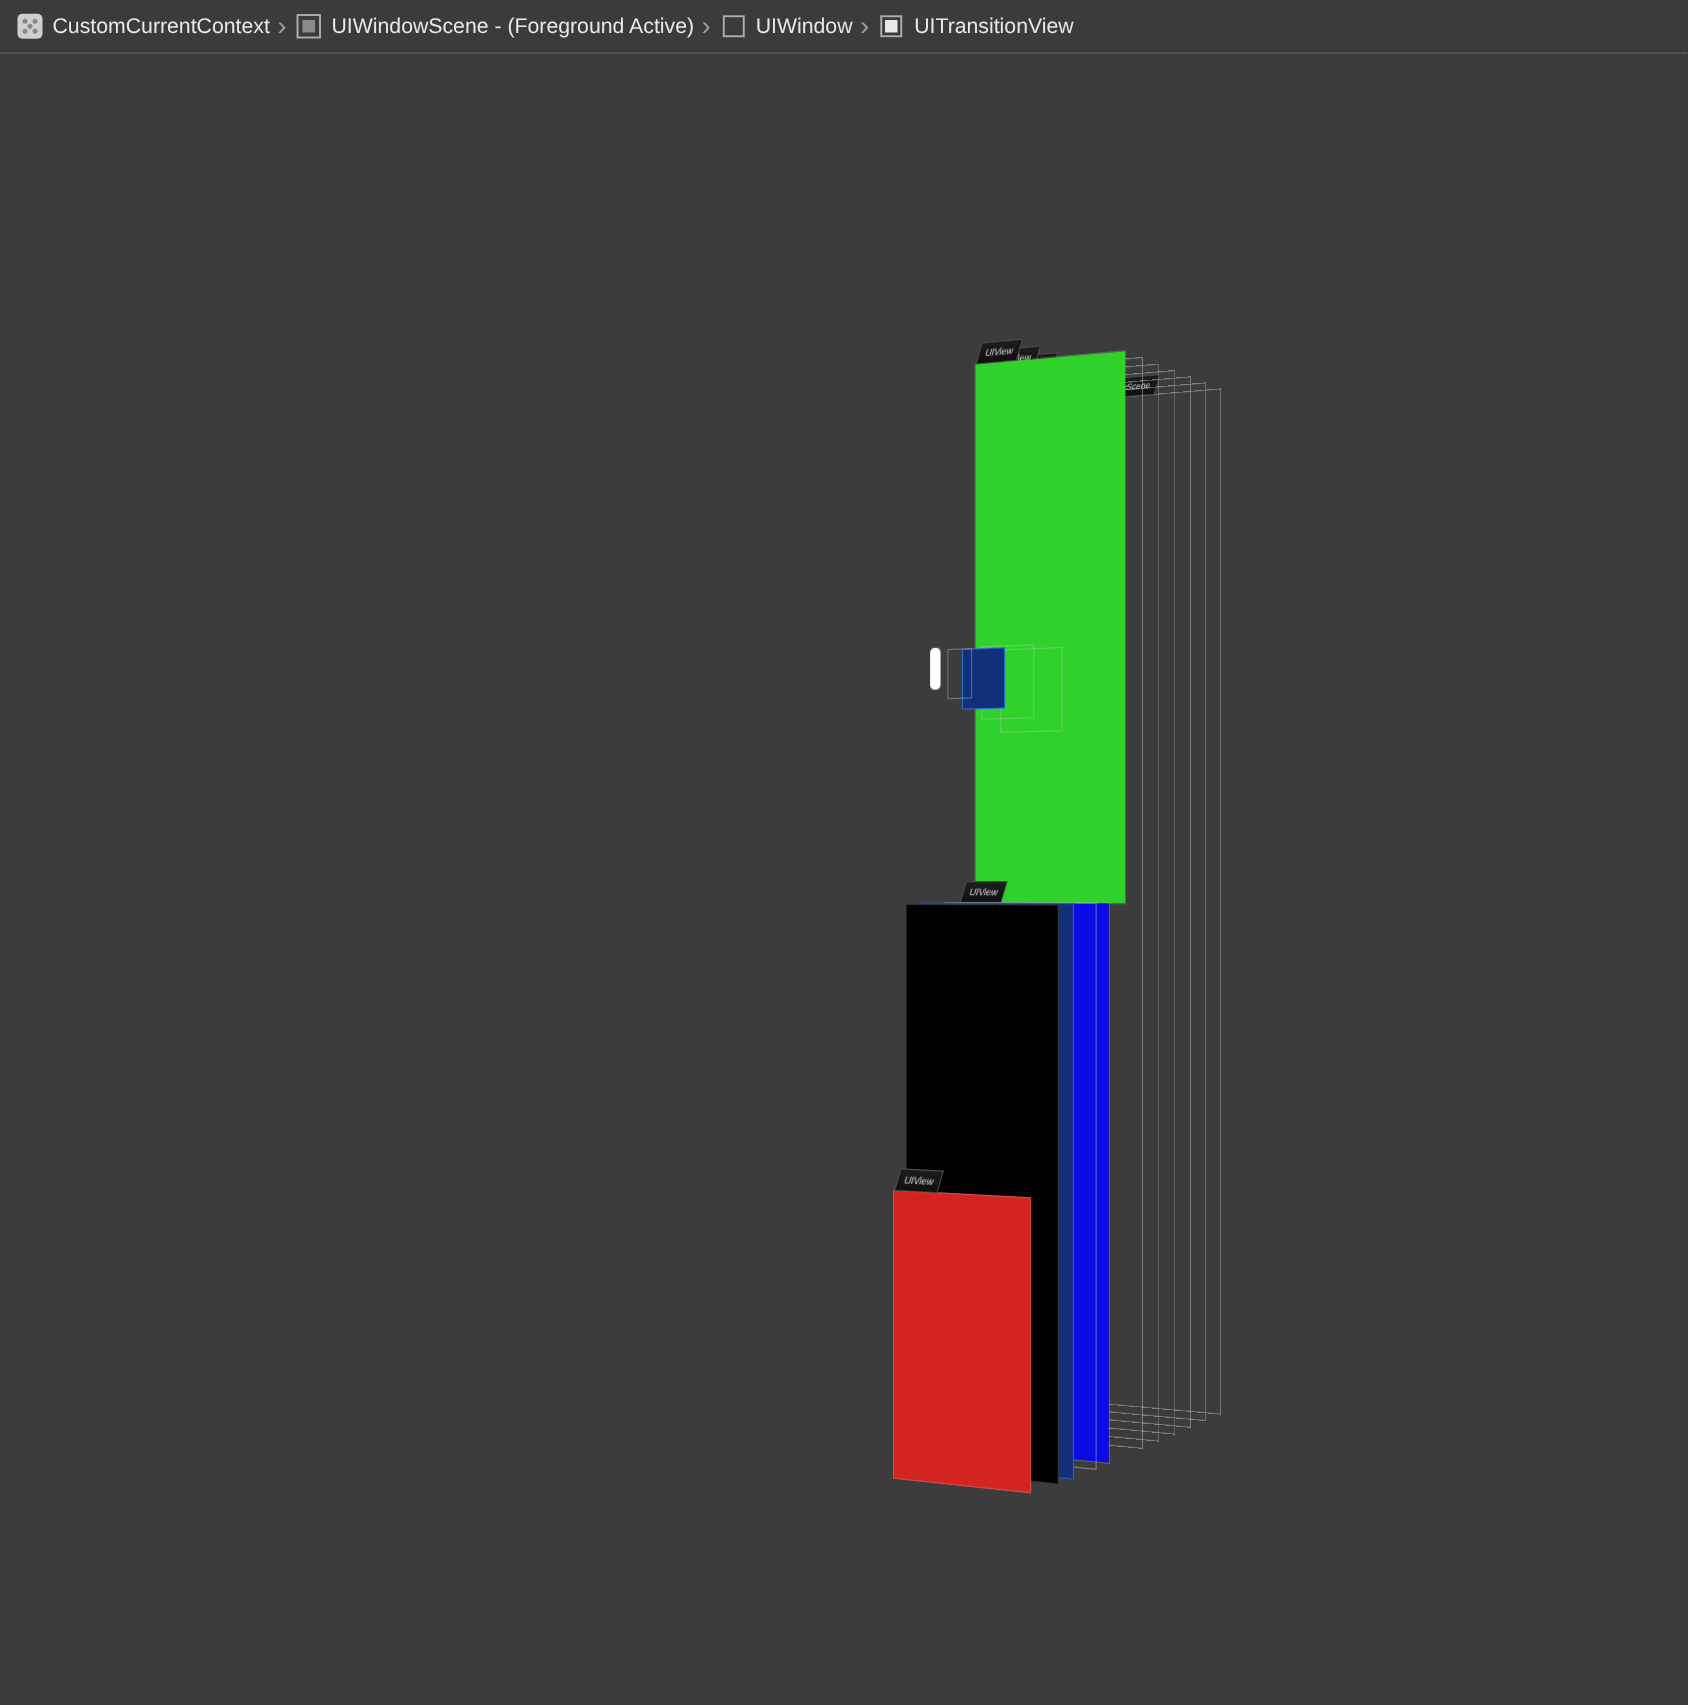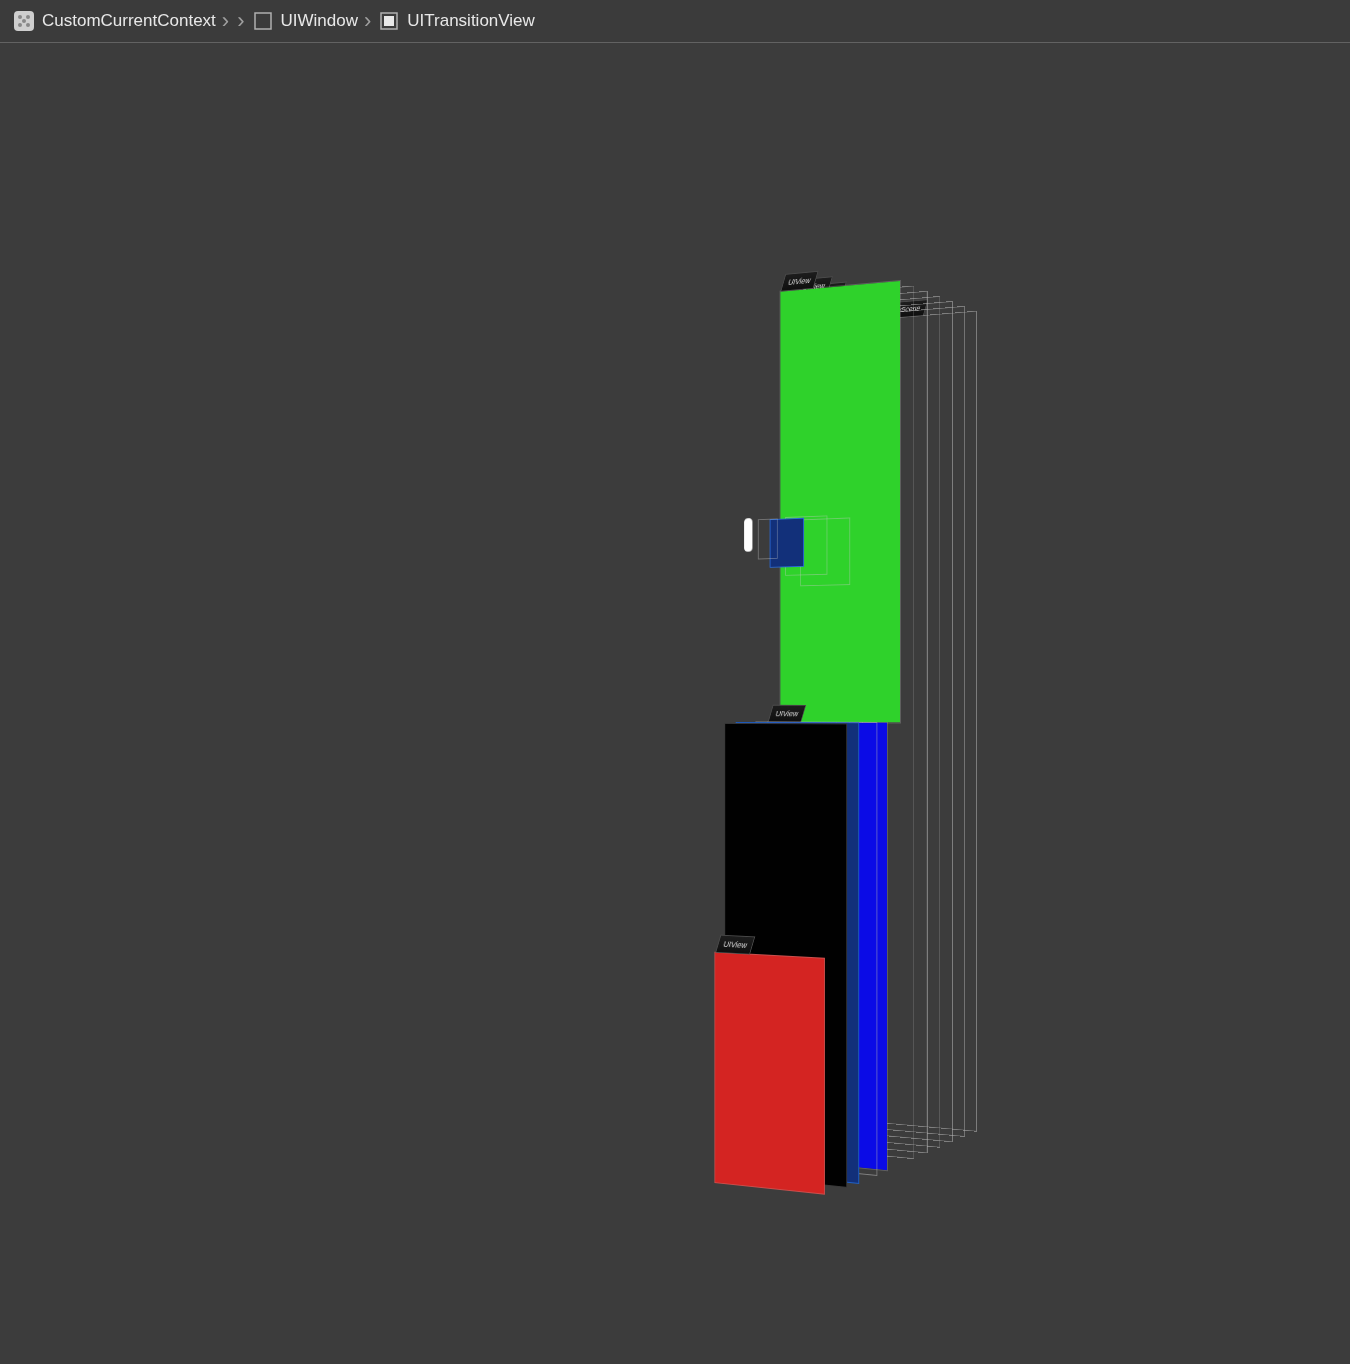--- a/index.html
+++ b/index.html
@@ -98,20 +98,29 @@
           <circle cx="8" cy="8" r="2" fill="#888"></circle>
           <circle cx="16" cy="8" r="2" fill="#888"></circle>
           <circle cx="8" cy="16" r="2" fill="#888"></circle>
           <circle cx="16" cy="16" r="2" fill="#888"></circle>
           <circle cx="12" cy="12" r="2" fill="#888"></circle>
         </svg>
       </span>
       <span>CustomCurrentContext</span>
     </span>
     <span class="chevron" style="font-size: 22px;">›</span>
+    <span class="crumb">
+      <span class="crumb-icon">
+        <svg width="22" height="22">
+          <rect x="2" y="2" width="18" height="18" fill="none" stroke="#b0b0b0" stroke-width="1.5"></rect>
+          <rect x="6" y="6" width="10" height="10" fill="#8a8a8a"></rect>
+        </svg>
+      </span>
+      <span>UIWindowScene - (Foreground Active)</span>
+    </span>
     <span class="chevron" style="font-size: 22px;">›</span>
     <span class="crumb">
       <span class="crumb-icon">
         <svg width="22" height="22">
           <rect x="3" y="3" width="16" height="16" fill="none" stroke="#b0b0b0" stroke-width="1.5"></rect>
         </svg>
       </span>
       <span>UIWindow</span>
     </span>
     <span class="chevron" style="font-size: 22px;">›</span>

